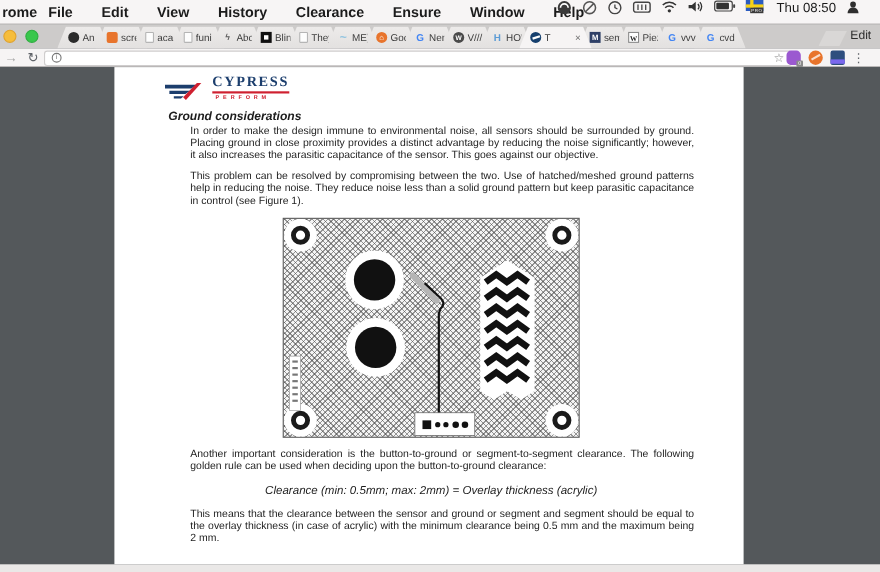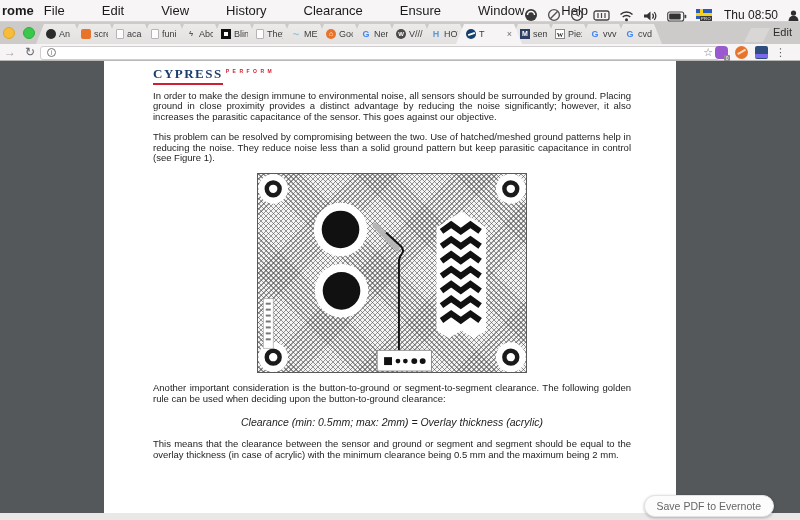--- a/index.html
+++ b/index.html
@@ -5,40 +5,40 @@
   * { margin:0; padding:0; box-sizing:border-box; }
   html,body { width:800px; height:520px; overflow:hidden;
     font-family:"Liberation Sans", sans-serif; background:#54585b; }
   .screen { position:relative; width:800px; height:508px; }
 
   
   .menubar { position:absolute; left:0; top:0; width:800px; height:22px;
     background:#f7f5f5; border-bottom:1px solid #d4d2d2;
     display:flex; align-items:center; font-size:13px; color:#1b1b1b; }
   .menubar .app-name { font-weight:bold; margin:0 10px 0 2px; }
-  .menu-items { display:flex; list-style:none; gap:37px; }
+  .menu-items { display:flex; list-style:none; gap:26px;font-weight:bold; }
   .menu-items li { cursor:default; }
   .menubar-right { position:absolute; right:0; top:0; height:22px;
-    display:flex; align-items:flex-end; gap:9px; padding-right:0; }
+    display:flex; align-items:flex-start; gap:9px; padding-right:18px; }
   .sicon { display:inline-flex; align-items:center; }
   .clock-text { font-size:12px; margin-left:3px; }
   .flag-wrap { position:relative; width:16px; height:13px; }
   .flag { position:absolute; left:0; top:0; width:16px; height:10px; background:#2a5bbf; }
   .flag::before { content:""; position:absolute; left:4px; top:0; width:3px; height:10px; background:#f7d117; }
   .flag::after { content:""; position:absolute; left:0; top:3.5px; width:16px; height:3px; background:#f7d117; }
   .flag-pro { position:absolute; left:4px; top:7px; background:#3a3a3a; color:#fff;
     font-size:4px; line-height:5px; padding:0 1px; letter-spacing:.5px; }
 
   
   .tabstrip { position:absolute; left:0; top:22px; width:800px; height:22px;
     background:#cdcbca; }
   .traffic { position:absolute; top:5px; width:12px; height:12px; border-radius:50%; }
   .traffic.yellow { left:3px;  background:#f6bd3b; border:0.5px solid #e0a32e; }
   .traffic.green  { left:23px; background:#39c74c; border:0.5px solid #2fae41; }
-  .tabs { position:absolute; left:42px; top:2px; height:20px; display:flex; align-items:flex-end; }
+  .tabs { position:absolute; left:58px; top:2px; height:20px; display:flex; align-items:flex-end; }
   .tab { position:relative; width:47px; height:20px; margin:0 -6px;
     background:linear-gradient(#edebea,#e3e1e0);
     clip-path:polygon(8px 0, calc(100% - 8px) 0, 100% 100%, 0 100%);
     display:flex; align-items:center; padding:0 10px; gap:3px;
     font-size:9px; color:#3c3c3c; white-space:nowrap; overflow:hidden; }
   .tab.active { width:66px; background:#f6f4f4; z-index:5; }
   .tab-label { overflow:hidden; }
   .tab-close:empty { display:none; }
   .tab-close { margin-left:auto; font-size:9px; color:#6e6e6e; }
   .newtab { position:absolute; left:744px; top:6px; width:26px; height:14px;
@@ -102,29 +102,29 @@
   .viewer { position:absolute; left:0; top:61px; width:800px; height:459px;
     background:#54585b; }
   .bottom-strip { position:absolute; left:0; bottom:0; width:800px; height:7px;
     background:#eae8e7; }
   .pdfpage { position:absolute; left:104px; top:0; width:572px; height:452px;
     background:#ffffff; padding:5px 45px 0 49px; overflow:hidden;
     color:#1d1d1d; }
 
   .logo { margin-left:-4px; margin-bottom:6px; width:120px; }
   .logo-row { display:flex; align-items:flex-end; gap:4px; }
-  .logo-text-wrap { display:flex; flex-direction:row; }
+  .logo-text-wrap { display:flex; flex-direction:column; }
   .logo-brand { font-family:"Liberation Serif", serif; font-weight:bold;
     color:#1c3e6d; font-size:13px; letter-spacing:1.5px;
     border-bottom:2px solid #cf2030; padding-bottom:0.5px; }
   .logo-tagline { color:#cf2030; font-size:5px; letter-spacing:3.5px;
     margin-top:1.5px; padding-left:3px; font-weight:bold; }
 
   .doc-heading { font-size:11px; font-weight:bold; font-style:italic; margin:8px 0 3px; }
-  .doc-p { font-size:9.5px; line-height:10.8px; text-align:justify; margin-bottom:9px; }
+  .doc-p { font-size:9.5px; line-height:10.8px; text-align:justify; margin-bottom:9px;margin-left:20px; }
   .doc-formula { font-size:10.5px; font-style:italic; text-align:center; margin:11px 0 11px; }
 
   
   .figure { position:relative; width:270px; height:200px; margin:4px auto 10px;
     border:1px solid #5a5a5a;
     background-color:#f4f4f4;
     background-image:
       repeating-linear-gradient(45deg,  rgba(70,70,70,.55) 0 1px, transparent 1px 3.5px),
       repeating-linear-gradient(135deg, rgba(70,70,70,.55) 0 1px, transparent 1px 3.5px); }
   .fig-overlay { position:absolute; left:0; top:0; width:100%; height:100%; }
@@ -354,20 +354,21 @@
             <path d="M9 13.5 L18 13.5 L15.5 15.5 L9 15.5 Z" fill="#1c3e6d"></path>
             <path d="M30 1.5 L34 1.5 L20 17 L17.5 14.5 Z" fill="#cf2030"></path>
           </svg>
           <div class="logo-text-wrap">
             <span class="logo-brand">CYPRESS</span>
             <span class="logo-tagline">PERFORM</span>
           </div>
         </div>
       </div>
 
+      <div class="doc-heading">Ground considerations</div>
       <p class="doc-p">In order to make the design immune to environmental noise, all sensors should be surrounded by ground. Placing ground in close proximity provides a distinct advantage by reducing the noise significantly; however, it also increases the parasitic capacitance of the sensor. This goes against our objective.</p>
       <p class="doc-p">This problem can be resolved by compromising between the two. Use of hatched/meshed ground patterns help in reducing the noise.  They reduce noise less than a solid ground pattern but keep parasitic capacitance in control (see Figure 1).</p>
 
       <div class="figure">
         <svg class="fig-overlay" viewBox="0 0 270 200">
 
           <g>
             <g>
                 <circle cx="15" cy="15" r="15" fill="#fff"></circle>
                 <circle cx="15" cy="15" r="6.5" fill="#fff" stroke="#1a1a1a" stroke-width="4.5"></circle>
@@ -430,16 +431,15 @@
           </g>
         </svg>
       </div>
 
       <p class="doc-p">Another important consideration is the button-to-ground or segment-to-segment clearance. The following golden rule can be used when deciding upon the button-to-ground clearance:</p>
       <div class="doc-formula">Clearance (min: 0.5mm; max: 2mm) = Overlay thickness (acrylic)</div>
       <p class="doc-p">This means that the clearance between the sensor and ground or segment and segment should be equal to the overlay thickness (in case of acrylic) with the minimum clearance being 0.5 mm and the maximum being 2 mm.</p>
     </div>
 
     <div class="bottom-strip"></div>
-    <button class="evernote-btn">Save PDF to Evernote</button>
   </div>
 
 </div>
 
 </body></html>

